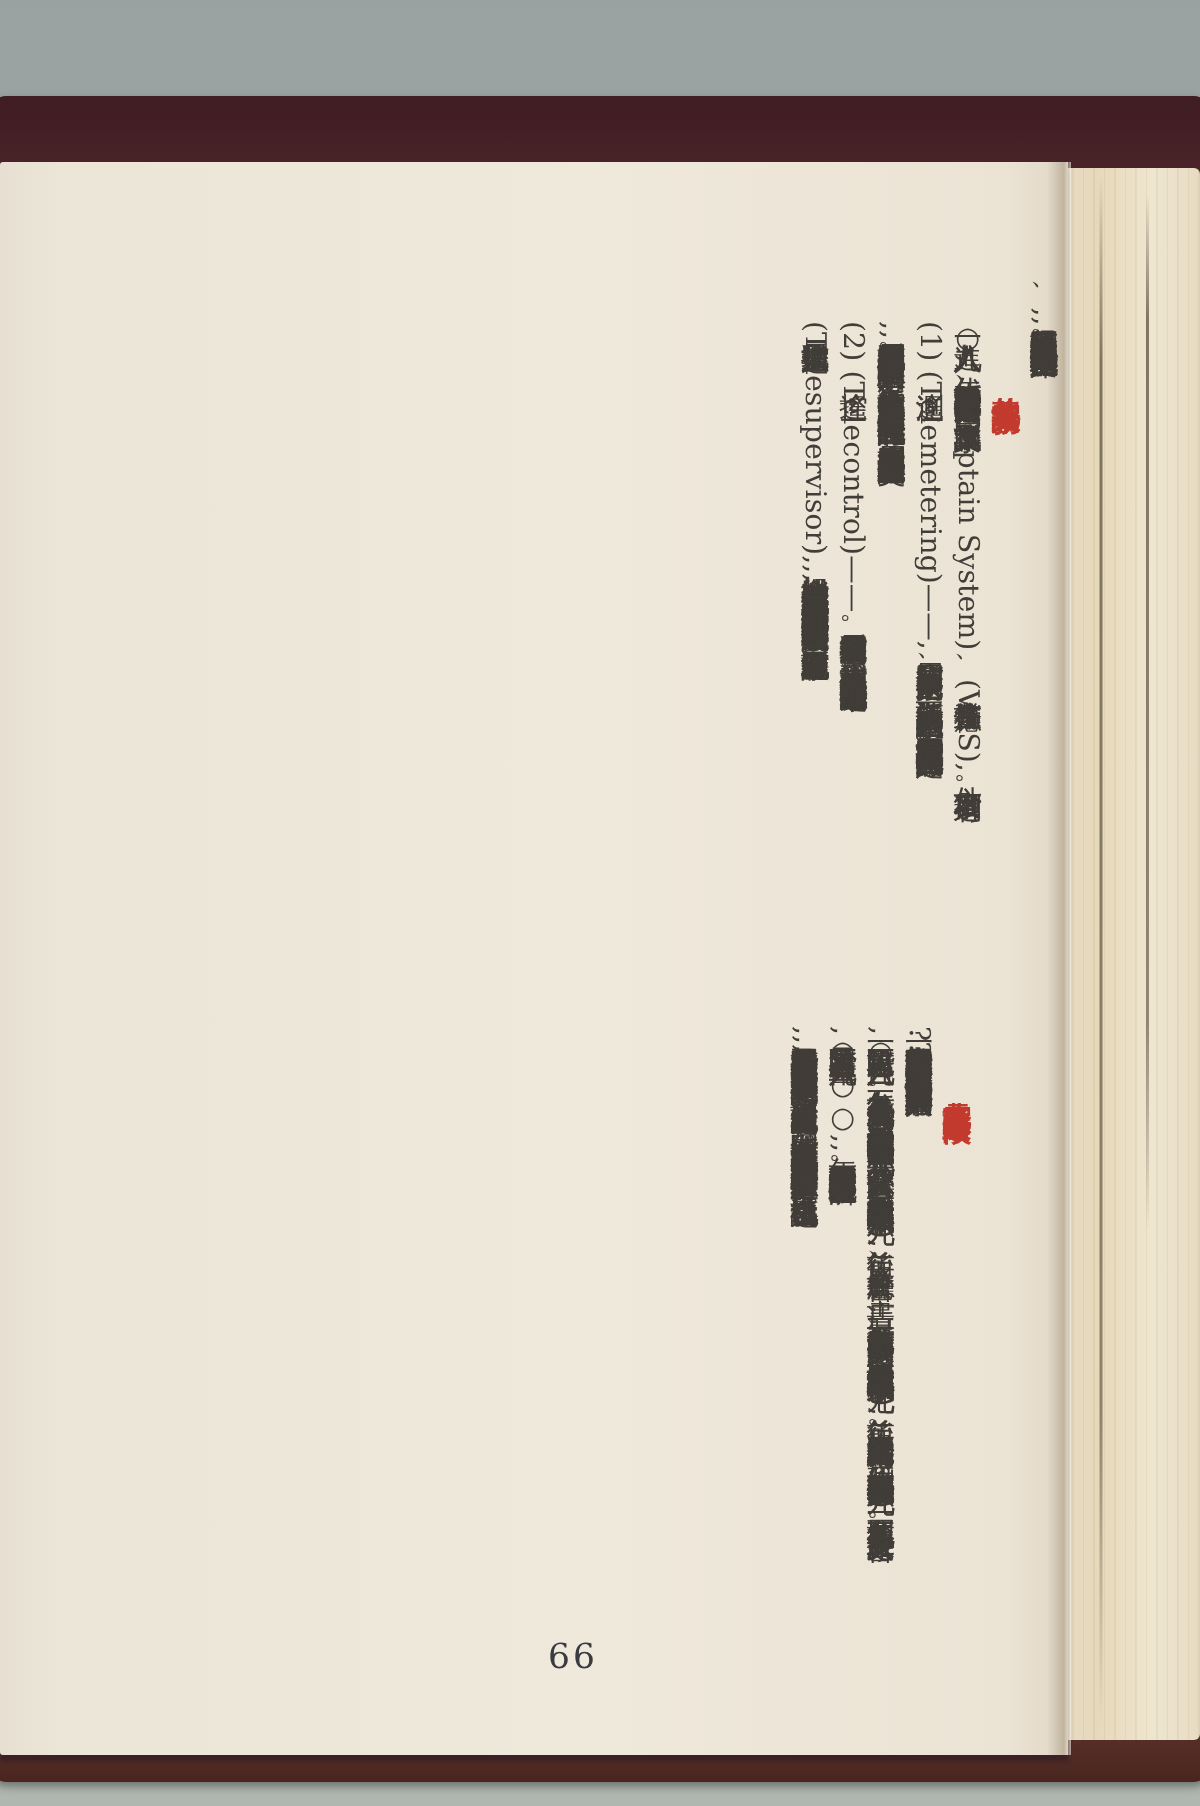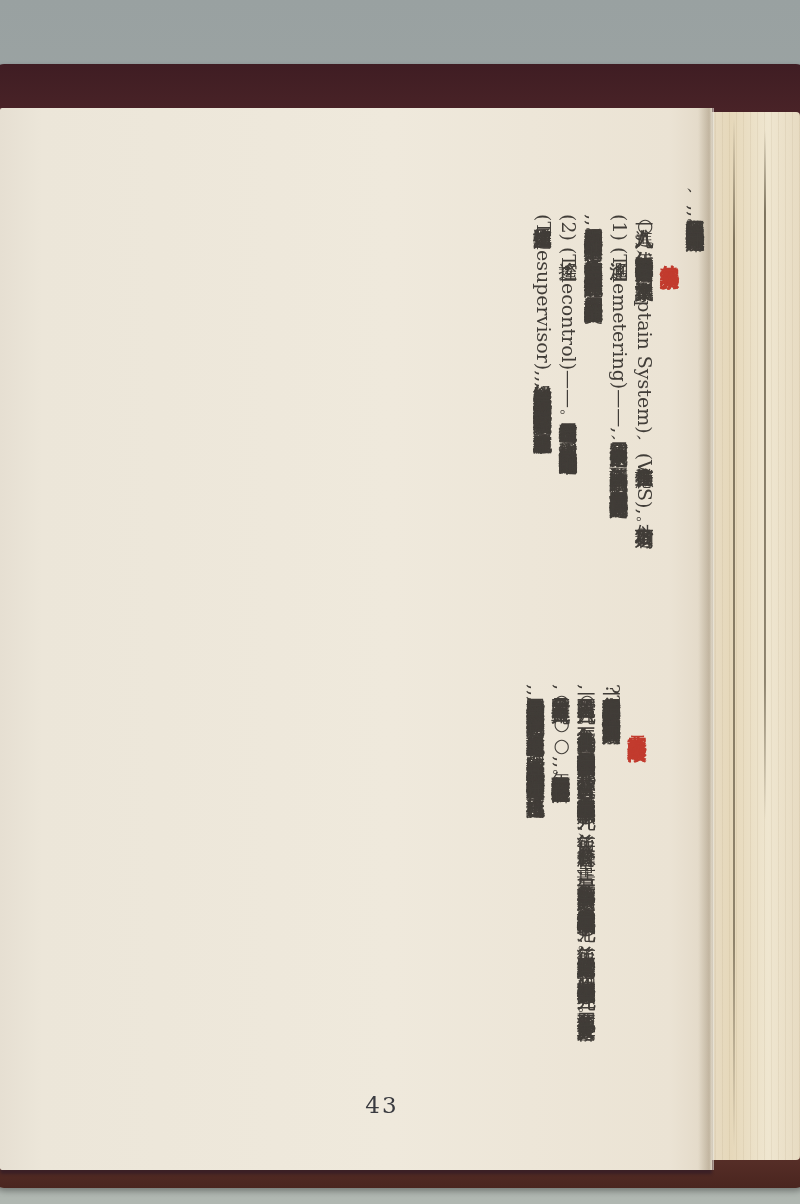--- a/index.html
+++ b/index.html
@@ -95,15 +95,15 @@
   </div>
 
   <div class="band band-lower">
     <h3>非電話系業務之發展階段</h3>
     <p>非電話系業務到什麼時候才會被一般大衆廣爲利用呢?又會經過什麼步驟來發展呢?如把這些問題以技術開發爲主來預測,大約有如下三個階段。</p>
     <p>首先第一階段是,自一九八○年至一九九五年,傳眞可能會普及並大衆化。根據未來工業研究所於一九七七年所作的徵詢調查,預測在昭和六十年代前半(一九八五年至一九八九年),傳眞會普及於醫院、診療所及從業人員有三十人以上之事業所全部的百分之八十,至昭和六十年代中期(一九九○年前後),會普及於餐廳、書店、花店等一般商店的百分之三十,一般家庭的百分之十。住宅電話用戶數佔家庭總戶數的比率超過百分之十是在一九六六年,而昭和四十年代中期(一九七○年前後),是正當住宅電話眞正開始普及的時期。依此研判,傳眞亦可能在昭和六十年代中期至後半(一九九○年前後至一九九四年)眞正普及於一般家庭。</p>
     <p>其次第二階段是,自一九八五年至二○○○年,使用光纖電纜的寬頻帶傳輸電路可能會逐漸敷設到各個家庭,而可以很經濟地提供影像通信業務。</p>
     <p>與上述那些業務普及並行的第三階段是,本世界末前後,這些會與電腦結合,而朝着能把資訊之傳送、處理自由自在運用之更進步的高度資訊通信系統發展。在這個階段,資訊資源之共有化會有進展,而因爲任何人都可以在必要時,立刻得到人類所得智慧及知識中之必需部分,所以有助於生活之改善及社會之進步。這也可以稱爲資訊福祉社會。</p>
   </div>
 
-  <div class="page-number">43</div>
+  <div class="page-number">66</div>
 
 </div>
 
 </body></html>

